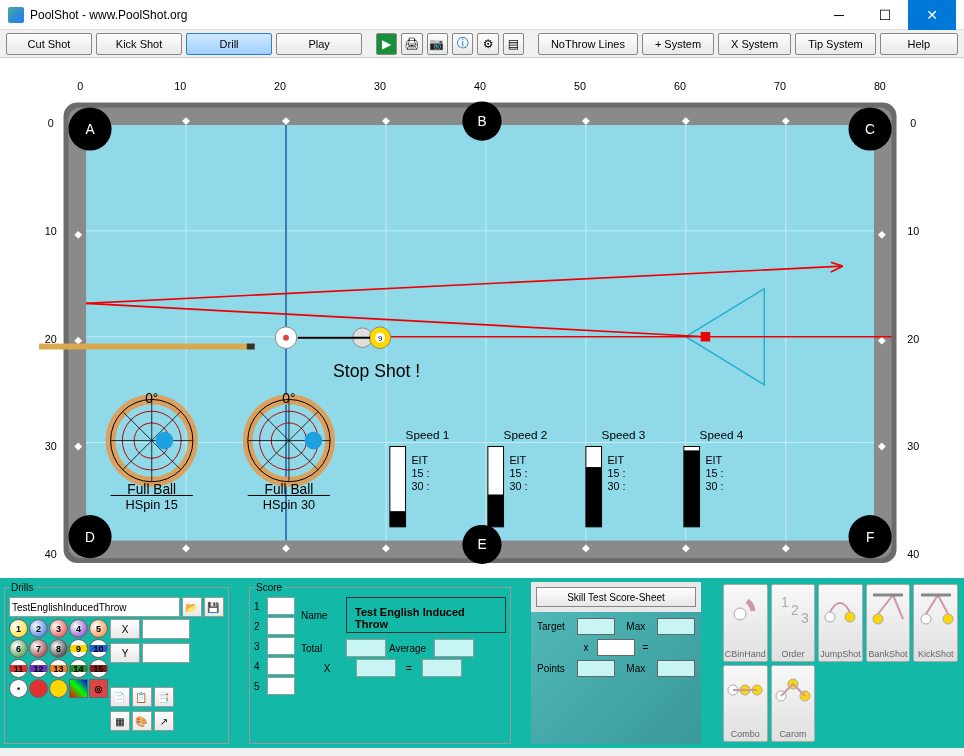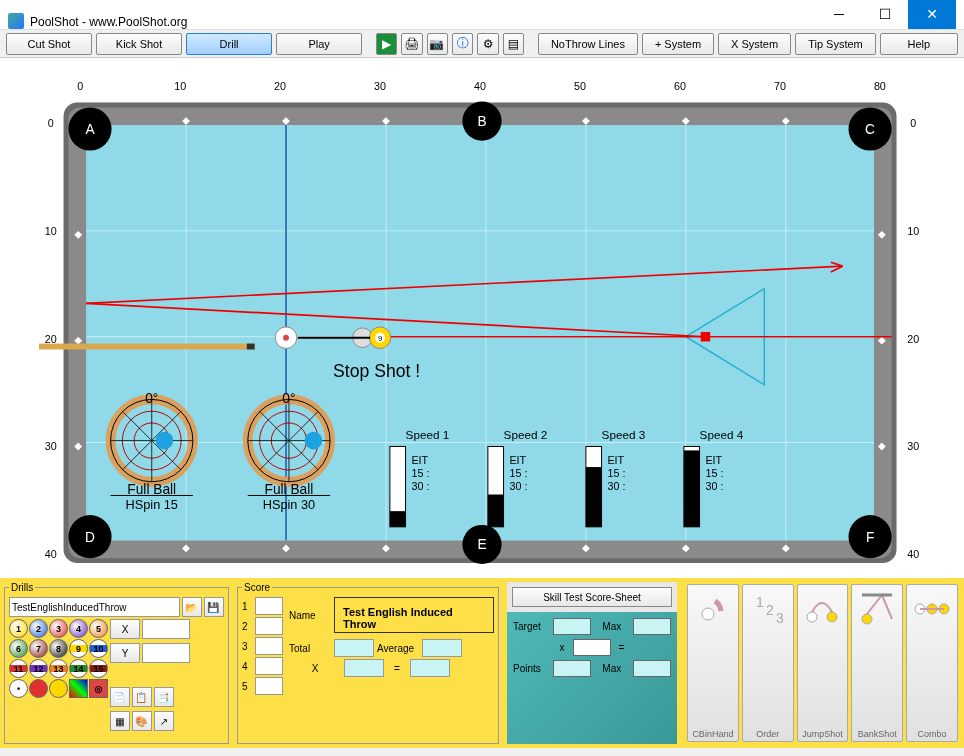--- a/index.html
+++ b/index.html
@@ -1,30 +1,30 @@
 <!DOCTYPE html>
 <html><head>
 <meta charset="utf-8">
 <style>
 *{box-sizing:border-box;margin:0;padding:0;font-family:"Segoe UI",Tahoma,sans-serif}
 body{width:964px;height:756px;background:#f0f0f0;overflow:hidden}
-.titlebar{height:30px;background:#fff;display:flex;align-items:flex-end;padding:0 8px;border-bottom:1px solid #ddd}
+.titlebar{height:30px;background:#fff;display:flex;align-items:center;padding:0 8px;border-bottom:1px solid #ddd}
 .titlebar .icon{width:16px;height:16px;margin-right:6px;background:linear-gradient(135deg,#4a9 0%,#27f 100%);border-radius:2px}
 .titlebar .title{flex:1;font-size:12px;color:#000}
 .tb-btn{width:46px;height:30px;display:flex;align-items:center;justify-content:center;font-size:14px}
 .tb-btn.min{color:#000}.tb-btn.max{color:#000}.tb-btn.close{background:#0078d7;color:#fff;width:48px}
 .toolbar{height:28px;background:#f0f0f0;display:flex;align-items:center;padding:2px 6px;gap:4px;border-bottom:1px solid #ccc}
 .tbtn{height:22px;padding:0 12px;font-size:11px;background:linear-gradient(#fdfdfd,#e8e8e8);border:1px solid #888;border-radius:2px;cursor:pointer;white-space:nowrap}
 .tbtn.wide{width:88px}
 .tbtn.active{background:linear-gradient(#d0e8ff,#a0d0ff);border-color:#2a7fd4}
 .ticon{width:22px;height:22px;display:flex;align-items:center;justify-content:center;border:1px solid #888;border-radius:2px;background:linear-gradient(#fdfdfd,#e8e8e8);font-size:12px;cursor:pointer}
 .ticon.play{background:#1a8f3a;color:#fff}
 .canvas-area{position:relative;height:520px;background:#fff;padding:20px 30px 10px 30px}
 svg.table{width:100%;height:100%}
-.bottom{display:flex;height:170px;padding:4px;gap:8px;background:#fde047}
+.bottom{display:flex;height:170px;padding:4px;gap:20px;background:#14b8a6}
 fieldset{border:1px solid #999;padding:4px;font-size:10px}
 legend{font-size:10px;padding:0 2px}
 .drills{width:225px}
 .drow{display:flex;gap:2px;margin-bottom:2px;align-items:center}
 .dinput{flex:1;height:20px;border:1px solid #999;font-size:10px;padding:0 2px}
 .dicn{width:20px;height:20px;border:1px solid #999;background:linear-gradient(#fdfdfd,#e8e8e8);display:flex;align-items:center;justify-content:center;font-size:10px;cursor:pointer}
 .balls{display:flex;flex-direction:column;gap:1px}
 .brow{display:flex;gap:1px}
 .ball{width:19px;height:19px;border:1px solid #666;border-radius:50%;font-size:9px;display:flex;align-items:center;justify-content:center;font-weight:bold}
 .b1{background:radial-gradient(circle at 35% 35%,#fff,#ffd700)}
@@ -442,21 +442,39 @@
     <div class="shot-cell">
         <svg viewBox="0 0 40 40">
           <circle cx="10" cy="30" r="5" fill="#ffd700" stroke="#aaa"></circle>
           <path d="M10 25 L25 6 L35 30" stroke="#c9a" fill="none" stroke-width="2"></path>
           <line x1="5" y1="6" x2="35" y2="6" stroke="#888" stroke-width="3"></line>
         </svg>
         <span>BankShot</span>
       </div>
     <div class="shot-cell">
         <svg viewBox="0 0 40 40">
+          <circle cx="10" cy="30" r="5" fill="#fff" stroke="#aaa"></circle>
+          <circle cx="32" cy="30" r="5" fill="#ffd700" stroke="#aaa"></circle>
+          <path d="M10 25 L22 6 L32 25" stroke="#c9a" fill="none" stroke-width="2"></path>
+          <line x1="5" y1="6" x2="35" y2="6" stroke="#888" stroke-width="3"></line>
+        </svg>
+        <span>KickShot</span>
+      </div>
+    <div class="shot-cell">
+        <svg viewBox="0 0 40 40">
           <circle cx="8" cy="20" r="5" fill="#fff" stroke="#aaa"></circle>
           <circle cx="20" cy="20" r="5" fill="#ffd700" stroke="#aaa"></circle>
           <circle cx="32" cy="20" r="5" fill="#ffd700" stroke="#aaa"></circle>
           <line x1="8" y1="20" x2="32" y2="20" stroke="#c9a" stroke-width="2"></line>
         </svg>
         <span>Combo</span>
       </div>
+    <div class="shot-cell">
+        <svg viewBox="0 0 40 40">
+          <circle cx="8" cy="26" r="5" fill="#fff" stroke="#aaa"></circle>
+          <circle cx="20" cy="14" r="5" fill="#ffd700" stroke="#aaa"></circle>
+          <circle cx="32" cy="26" r="5" fill="#ffd700" stroke="#aaa"></circle>
+          <path d="M8 26 L20 14 L32 26" stroke="#c9a" fill="none" stroke-width="2"></path>
+        </svg>
+        <span>Carom</span>
+      </div>
   </div>
 </div>
 
 </body></html>

